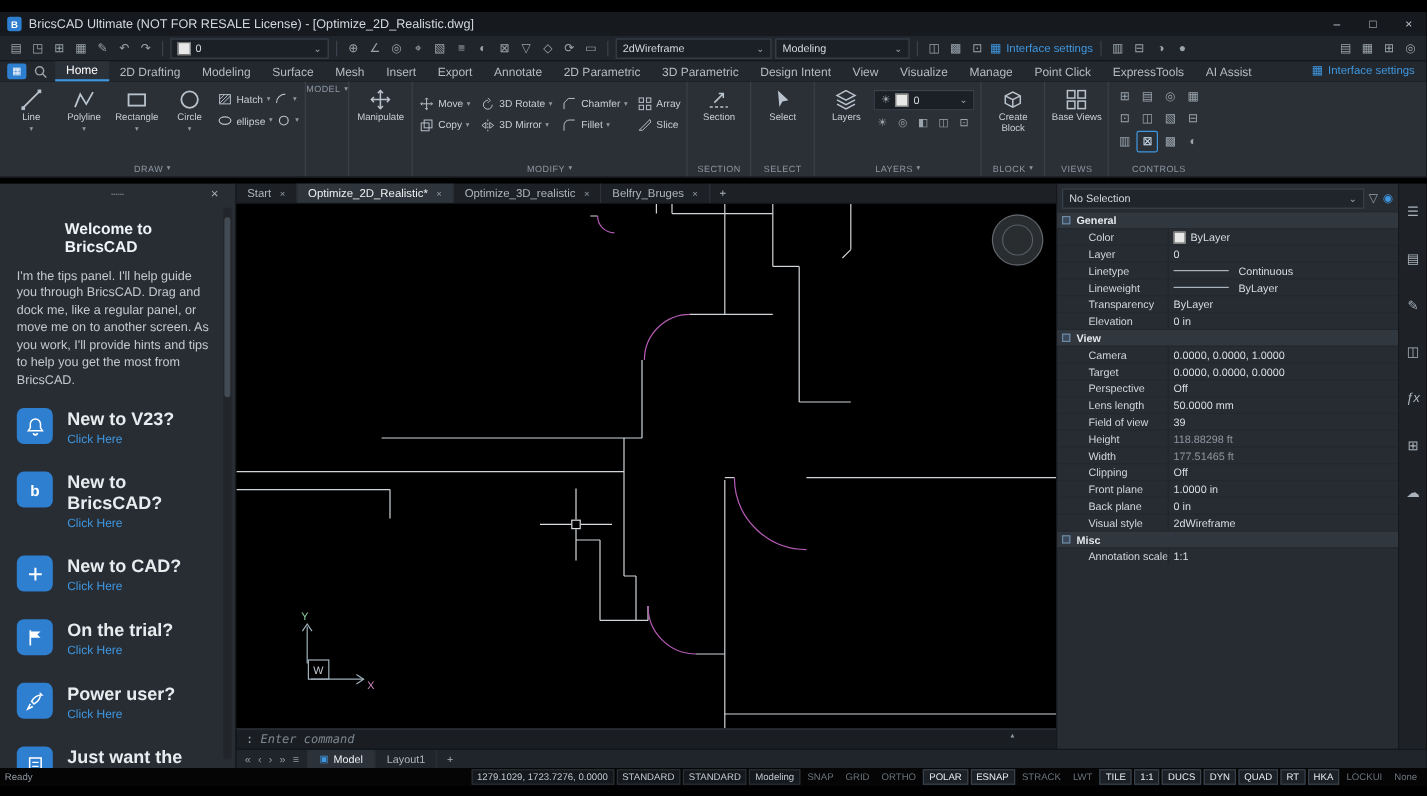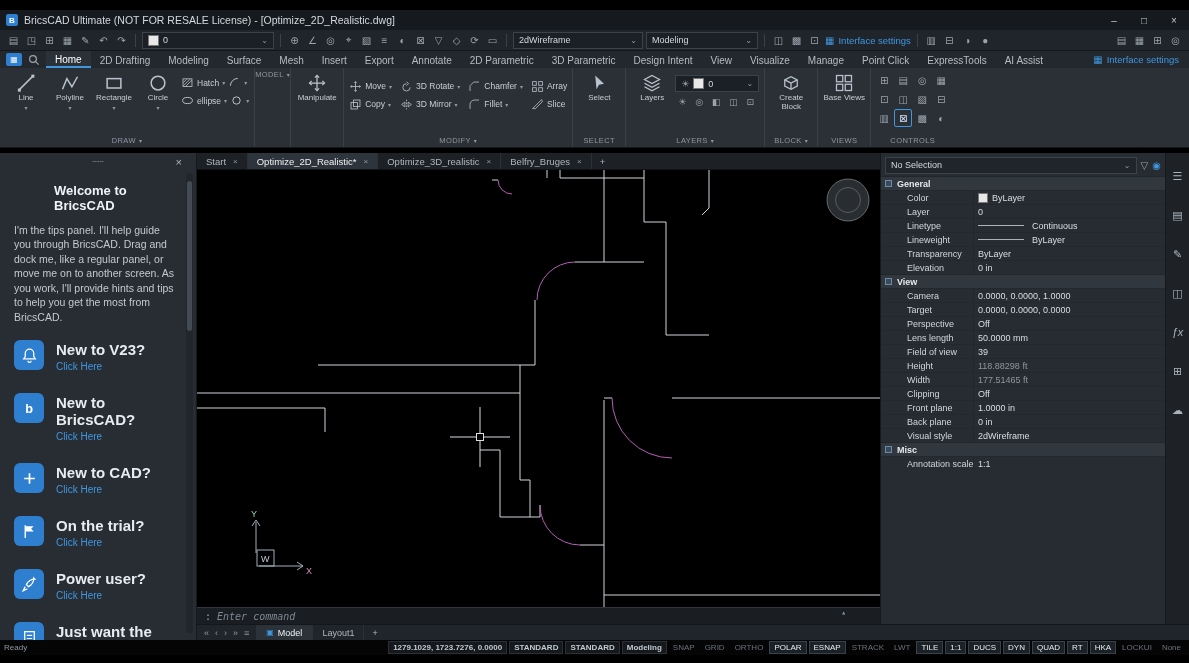--- a/index.html
+++ b/index.html
@@ -96,21 +96,21 @@
   .lnav span{padding:0 2px;}
   .ltab{display:flex;align-items:center;gap:4px;padding:0 9px;height:100%;border-left:1px solid #2c3138;border-right:1px solid #2c3138;}
   .ltab.active{background:#2b323a;color:#eef1f4;}
   .ltab .lic{color:#3f97e0;font-size:8px;}
   .lplus{padding:0 8px;}
   
   .statusbar{position:absolute;left:0;top:640px;width:100%;height:15px;background:#050505;display:flex;align-items:center;font-size:8px;color:#8f98a1;box-sizing:border-box;padding:0 4px;}
   .sbright{margin-left:auto;display:flex;align-items:center;gap:2px;}
   .sbit{padding:1px 4px;white-space:nowrap;color:#6a737c;}
   .sbit.lit{color:#e6ecf2;background:#1b2127;border:1px solid #39424b;}
-  .sbit.box{background:#15181c;border:1px solid #2a3036;color:#c2c9d0;font-weight:bold;}
+  .sbit.box{background:#15181c;border:1px solid #2a3036;color:#c2c9d0;}
 </style>
 </head>
 <body>
 
 <div id="app">
 
   <div class="titlebar">
     <span class="appico">B</span>
     <span class="ttl">BricsCAD Ultimate (NOT FOR RESALE License) - [Optimize_2D_Realistic.dwg]</span>
     <div class="wctrl">
@@ -364,20 +364,34 @@
               <span>Slice</span>
             </div>
         </div>
       </div>
       <div class="rlab">
           <span>MODIFY</span>
           <span class="car">▾</span>
         </div>
     </div>
 
+    <div class="rp">
+      <div class="rbody">
+        <div class="bb">
+          <svg viewBox="0 0 16 16">
+              <path d="M2 13h12" stroke="#b9c3cd" stroke-dasharray="2 1.5" fill="none"></path>
+              <path d="M5 10l6-6M8 4h3v3" fill="none" stroke="#b9c3cd"></path>
+            </svg>
+          <span class="blbl">Section</span>
+        </div>
+      </div>
+      <div class="rlab">
+          <span>SECTION</span>
+        </div>
+    </div>
 
     <div class="rp">
       <div class="rbody">
         <div class="bb">
           <svg viewBox="0 0 16 16">
               <path d="M5 2l7 6.5-4 .8L6 13z" fill="#b9c3cd"></path>
             </svg>
           <span class="blbl">Select</span>
         </div>
       </div>

